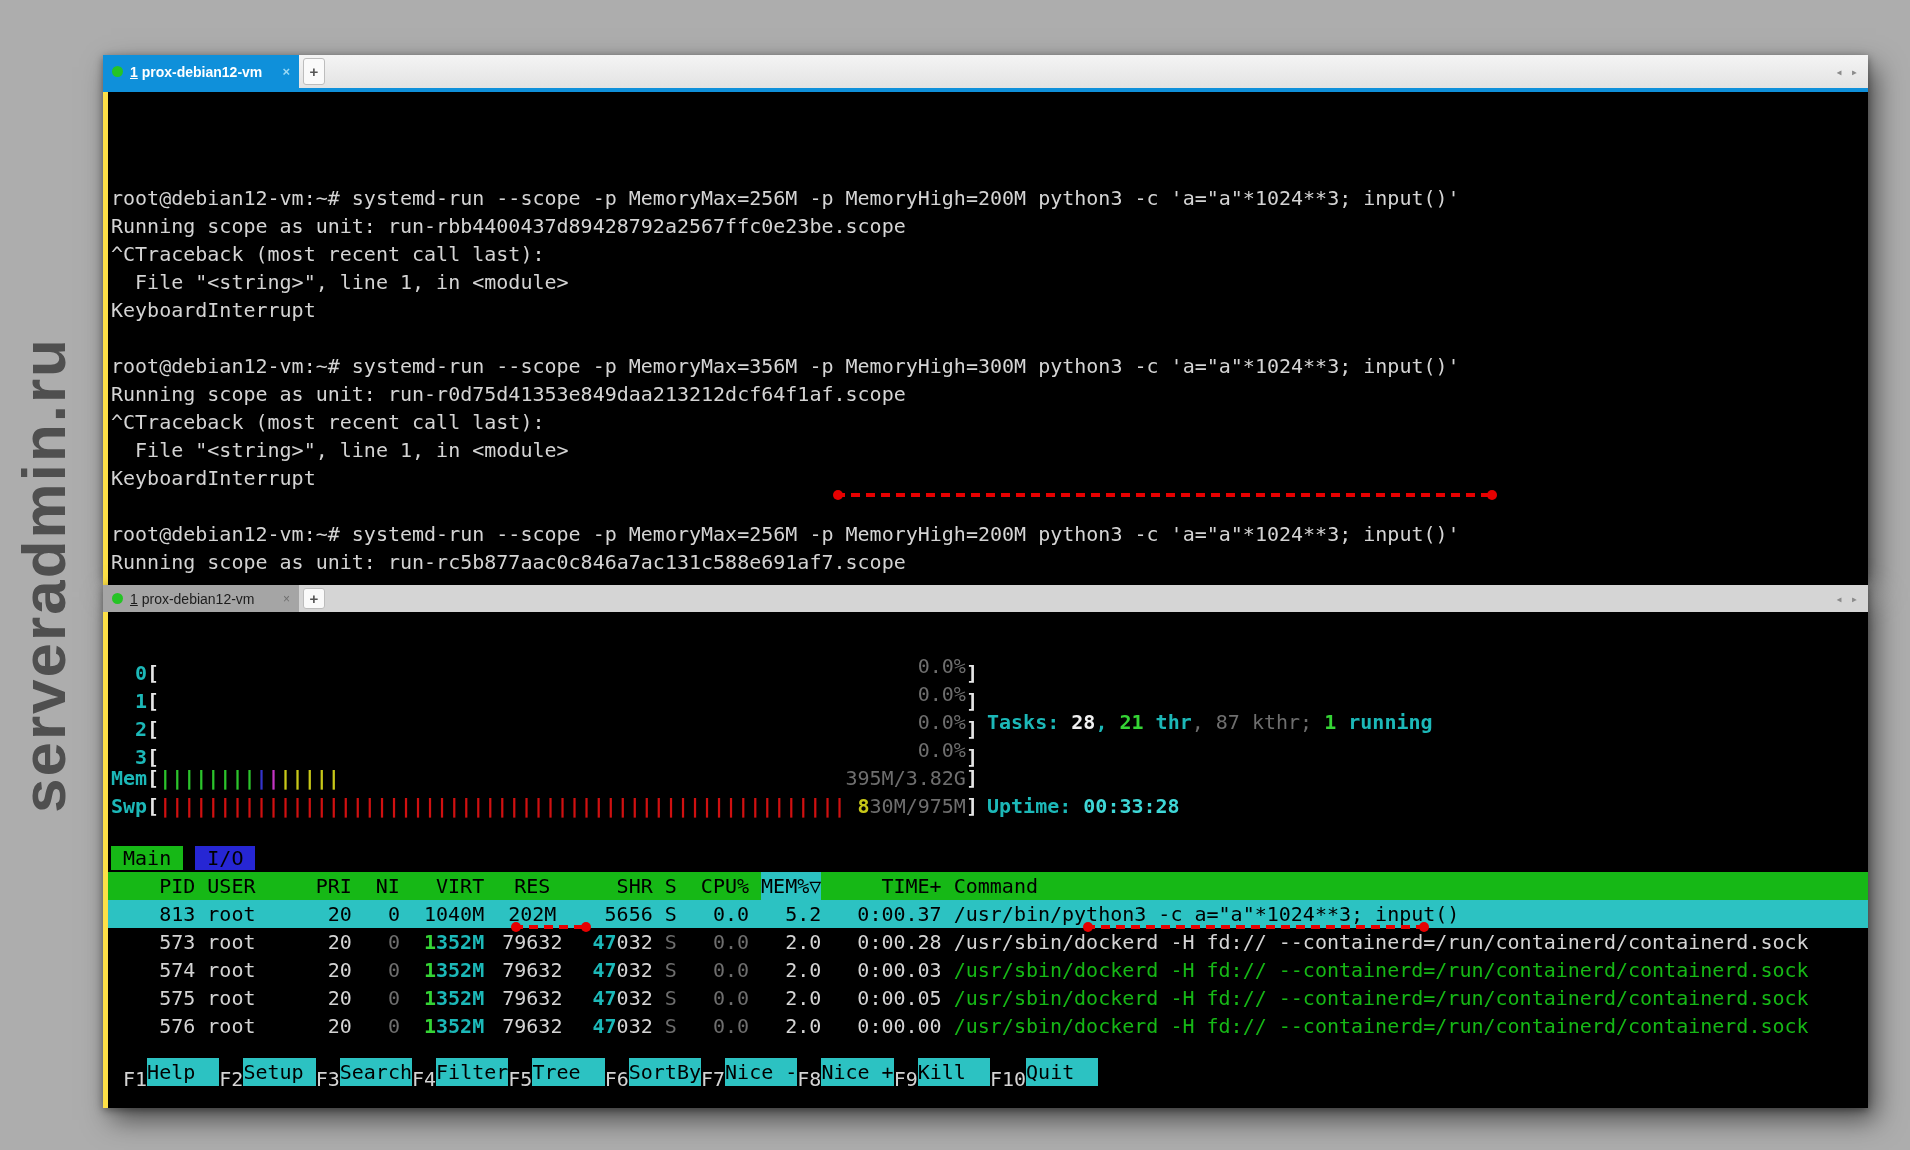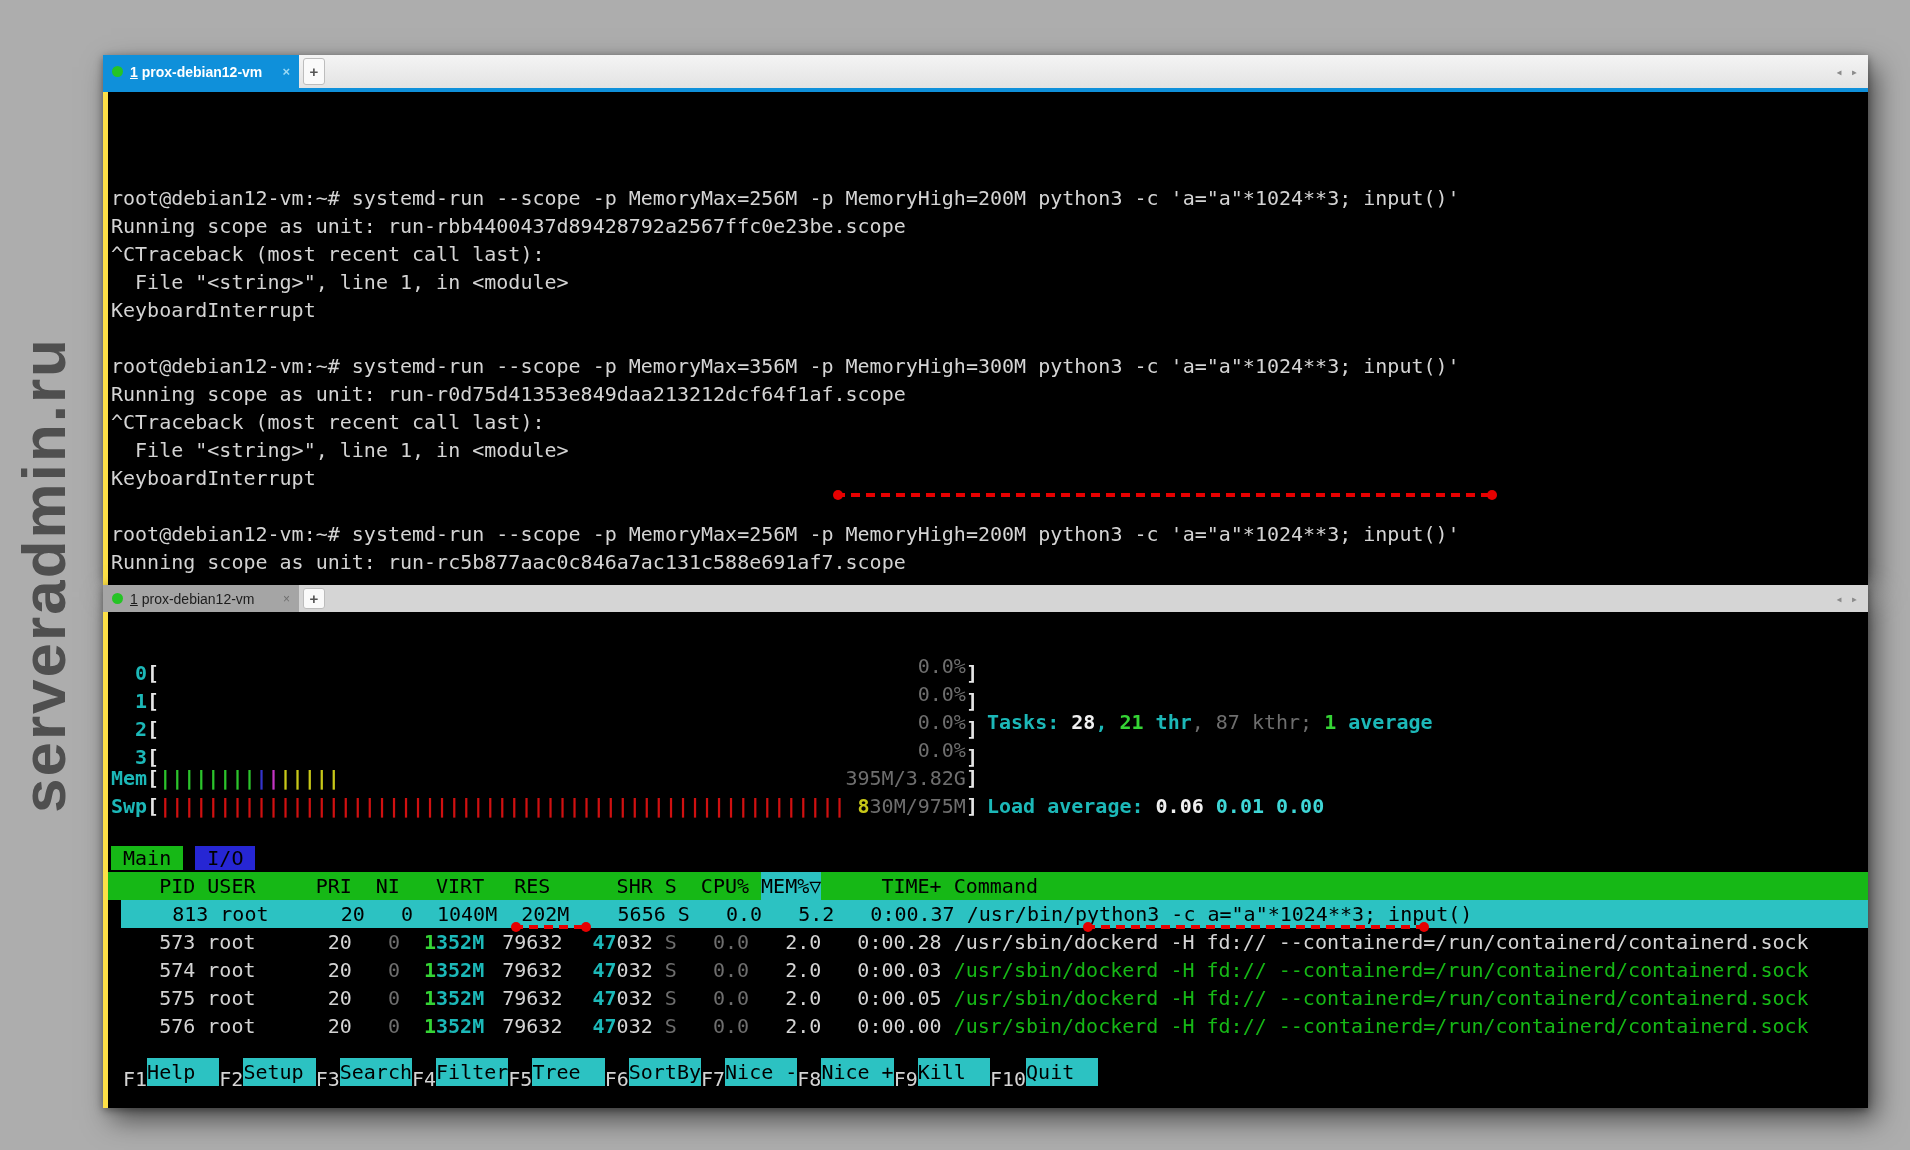--- a/index.html
+++ b/index.html
@@ -63,21 +63,21 @@
   
   .htabs{position:absolute;left:3px;top:232px;white-space:pre;}
   .htab{color:#000;padding:0 1ch;}
   .htab-main{background:#16b816;}
   .htab-io{background:#2626d4;}
   
   .phdr{position:absolute;left:0;top:260px;width:100%;height:28px;background:#16b816;color:#000;
         display:flex;padding-left:3px;box-sizing:border-box;}
   .prows{position:absolute;left:0;top:288px;width:100%;}
   .prow{display:flex;height:28px;padding-left:3px;box-sizing:border-box;}
-  .prow.sel{background:#2cc2c2;margin-left:13px;}
+  .prow.sel{background:#2cc2c2;}
   .prow.sel span{color:#000 !important;font-weight:normal !important;}
   .c{flex:none;overflow:hidden;white-space:pre;}
   .c-pid{width:7ch;text-align:right;}
   .c-user{width:9ch;margin-left:1ch;}
   .c-pri{width:3ch;text-align:right;}
   .c-ni{width:3ch;text-align:right;margin-left:1ch;}
   .c-virt{width:6ch;text-align:right;margin-left:1ch;}
   .c-res{width:6ch;text-align:center;margin-left:1ch;}
   .c-shr{width:6ch;text-align:right;margin-left:1ch;}
   .c-s{width:1ch;margin-left:1ch;}
@@ -145,22 +145,21 @@
       <div class="nav">
         <span>◂</span>
         <span>▸</span>
       </div>
     </div>
     <div class="term" id="term-bottom">
 
       <div class="meters" id="meters"><div class="mrow"><span class="mlabel">0</span><span class="mbr">[</span><span class="mbody"><span class="msp"></span><span class="mval">0.0%</span></span><span class="mbr">]</span></div><div class="mrow"><span class="mlabel">1</span><span class="mbr">[</span><span class="mbody"><span class="msp"></span><span class="mval">0.0%</span></span><span class="mbr">]</span></div><div class="mrow"><span class="mlabel">2</span><span class="mbr">[</span><span class="mbody"><span class="msp"></span><span class="mval">0.0%</span></span><span class="mbr">]</span></div><div class="mrow"><span class="mlabel">3</span><span class="mbr">[</span><span class="mbody"><span class="msp"></span><span class="mval">0.0%</span></span><span class="mbr">]</span></div><div class="mrow"><span class="mlabel">Mem</span><span class="mbr">[</span><span class="mbody"><span class="b-green">||||||||</span><span class="b-blue">|</span><span class="b-magenta">|</span><span class="b-yellow">|||||</span><span class="msp"></span><span class="mval">395M/3.82G</span></span><span class="mbr">]</span></div><div class="mrow"><span class="mlabel">Swp</span><span class="mbr">[</span><span class="mbody"><span class="b-red">|||||||||||||||||||||||||||||||||||||||||||||||||||||||||</span><span class="msp"></span><span class="y">8</span><span class="mval">30M/975M</span></span><span class="mbr">]</span></div></div>
 
       <div class="info">
-        <div class="irow"><span class="cy">Tasks: </span><span class="wb">28</span><span class="cy">, </span><span class="gb">21</span><span class="cy"> thr</span><span class="gr">, 87 kthr; </span><span class="gb">1</span><span class="cy"> average</span></div>
-        <div class="irow"><span class="cy">Load average: </span><span class="wb">0.06 </span><span class="cyb">0.01 </span><span class="cyb">0.00</span></div>
+        <div class="irow"><span class="cy">Tasks: </span><span class="wb">28</span><span class="cy">, </span><span class="gb">21</span><span class="cy"> thr</span><span class="gr">, 87 kthr; </span><span class="gb">1</span><span class="cy"> running</span></div>
         <div class="irow"><span class="cy">Uptime: </span><span class="cyb">00:33:28</span></div>
       </div>
 
       <div class="htabs"><span class="htab htab-main">Main</span><span> </span><span class="htab htab-io">I/O</span></div>
 
       <div class="phdr" id="phdr"><span class="c c-pid">PID</span><span class="c c-user">USER</span><span class="c c-pri">PRI</span><span class="c c-ni">NI</span><span class="c c-virt">VIRT</span><span class="c c-res">RES</span><span class="c c-shr">SHR</span><span class="c c-s">S</span><span class="c c-cpu">CPU%</span><span class="c c-mem hl">MEM%▽</span><span class="c c-time">TIME+</span><span class="c c-cmd">Command</span></div>
       <div class="prows" id="prows"><div class="prow sel"><span class="c c-pid"><span class="pw">813</span></span><span class="c c-user"><span class="pw">root</span></span><span class="c c-pri"><span class="pw">20</span></span><span class="c c-ni"><span class="pw">0</span></span><span class="c c-virt"><span class="pw">1040M</span></span><span class="c c-res"><span class="pw">202M</span></span><span class="c c-shr"><span class="pw">5656</span></span><span class="c c-s"><span class="pw">S</span></span><span class="c c-cpu"><span class="pw">0.0</span></span><span class="c c-mem"><span class="pw">5.2</span></span><span class="c c-time"><span class="pw">0:00.37</span></span><span class="c c-cmd"><span class="pw">/usr/bin/python3 -c a="a"*1024**3; input()</span></span></div><div class="prow"><span class="c c-pid"><span class="pw">573</span></span><span class="c c-user"><span class="pw">root</span></span><span class="c c-pri"><span class="pw">20</span></span><span class="c c-ni"><span class="pg2">0</span></span><span class="c c-virt"><span class="pgrn">1</span><span class="pcyn">352M</span></span><span class="c c-res"><span class="pw">79632</span></span><span class="c c-shr"><span class="pcyn">47</span><span class="pw">032</span></span><span class="c c-s"><span class="pg2">S</span></span><span class="c c-cpu"><span class="pg2">0.0</span></span><span class="c c-mem"><span class="pw">2.0</span></span><span class="c c-time"><span class="pw">0:00.28</span></span><span class="c c-cmd"><span class="pw">/usr/sbin/dockerd -H fd:// --containerd=/run/containerd/containerd.sock</span></span></div><div class="prow"><span class="c c-pid"><span class="pw">574</span></span><span class="c c-user"><span class="pw">root</span></span><span class="c c-pri"><span class="pw">20</span></span><span class="c c-ni"><span class="pg2">0</span></span><span class="c c-virt"><span class="pgrn">1</span><span class="pcyn">352M</span></span><span class="c c-res"><span class="pw">79632</span></span><span class="c c-shr"><span class="pcyn">47</span><span class="pw">032</span></span><span class="c c-s"><span class="pg2">S</span></span><span class="c c-cpu"><span class="pg2">0.0</span></span><span class="c c-mem"><span class="pw">2.0</span></span><span class="c c-time"><span class="pw">0:00.03</span></span><span class="c c-cmd"><span class="pcg">/usr/sbin/dockerd -H fd:// --containerd=/run/containerd/containerd.sock</span></span></div><div class="prow"><span class="c c-pid"><span class="pw">575</span></span><span class="c c-user"><span class="pw">root</span></span><span class="c c-pri"><span class="pw">20</span></span><span class="c c-ni"><span class="pg2">0</span></span><span class="c c-virt"><span class="pgrn">1</span><span class="pcyn">352M</span></span><span class="c c-res"><span class="pw">79632</span></span><span class="c c-shr"><span class="pcyn">47</span><span class="pw">032</span></span><span class="c c-s"><span class="pg2">S</span></span><span class="c c-cpu"><span class="pg2">0.0</span></span><span class="c c-mem"><span class="pw">2.0</span></span><span class="c c-time"><span class="pw">0:00.05</span></span><span class="c c-cmd"><span class="pcg">/usr/sbin/dockerd -H fd:// --containerd=/run/containerd/containerd.sock</span></span></div><div class="prow"><span class="c c-pid"><span class="pw">576</span></span><span class="c c-user"><span class="pw">root</span></span><span class="c c-pri"><span class="pw">20</span></span><span class="c c-ni"><span class="pg2">0</span></span><span class="c c-virt"><span class="pgrn">1</span><span class="pcyn">352M</span></span><span class="c c-res"><span class="pw">79632</span></span><span class="c c-shr"><span class="pcyn">47</span><span class="pw">032</span></span><span class="c c-s"><span class="pg2">S</span></span><span class="c c-cpu"><span class="pg2">0.0</span></span><span class="c c-mem"><span class="pw">2.0</span></span><span class="c c-time"><span class="pw">0:00.00</span></span><span class="c c-cmd"><span class="pcg">/usr/sbin/dockerd -H fd:// --containerd=/run/containerd/containerd.sock</span></span></div></div>
 
       <div class="fbar" id="fbar"><span><span class="fk">F1</span><span class="fl">Help</span></span><span><span class="fk">F2</span><span class="fl">Setup</span></span><span><span class="fk">F3</span><span class="fl">Search</span></span><span><span class="fk">F4</span><span class="fl">Filter</span></span><span><span class="fk">F5</span><span class="fl">Tree</span></span><span><span class="fk">F6</span><span class="fl">SortBy</span></span><span><span class="fk">F7</span><span class="fl">Nice -</span></span><span><span class="fk">F8</span><span class="fl">Nice +</span></span><span><span class="fk">F9</span><span class="fl">Kill</span></span><span><span class="fk">F10</span><span class="fl">Quit</span></span></div>
     </div>

